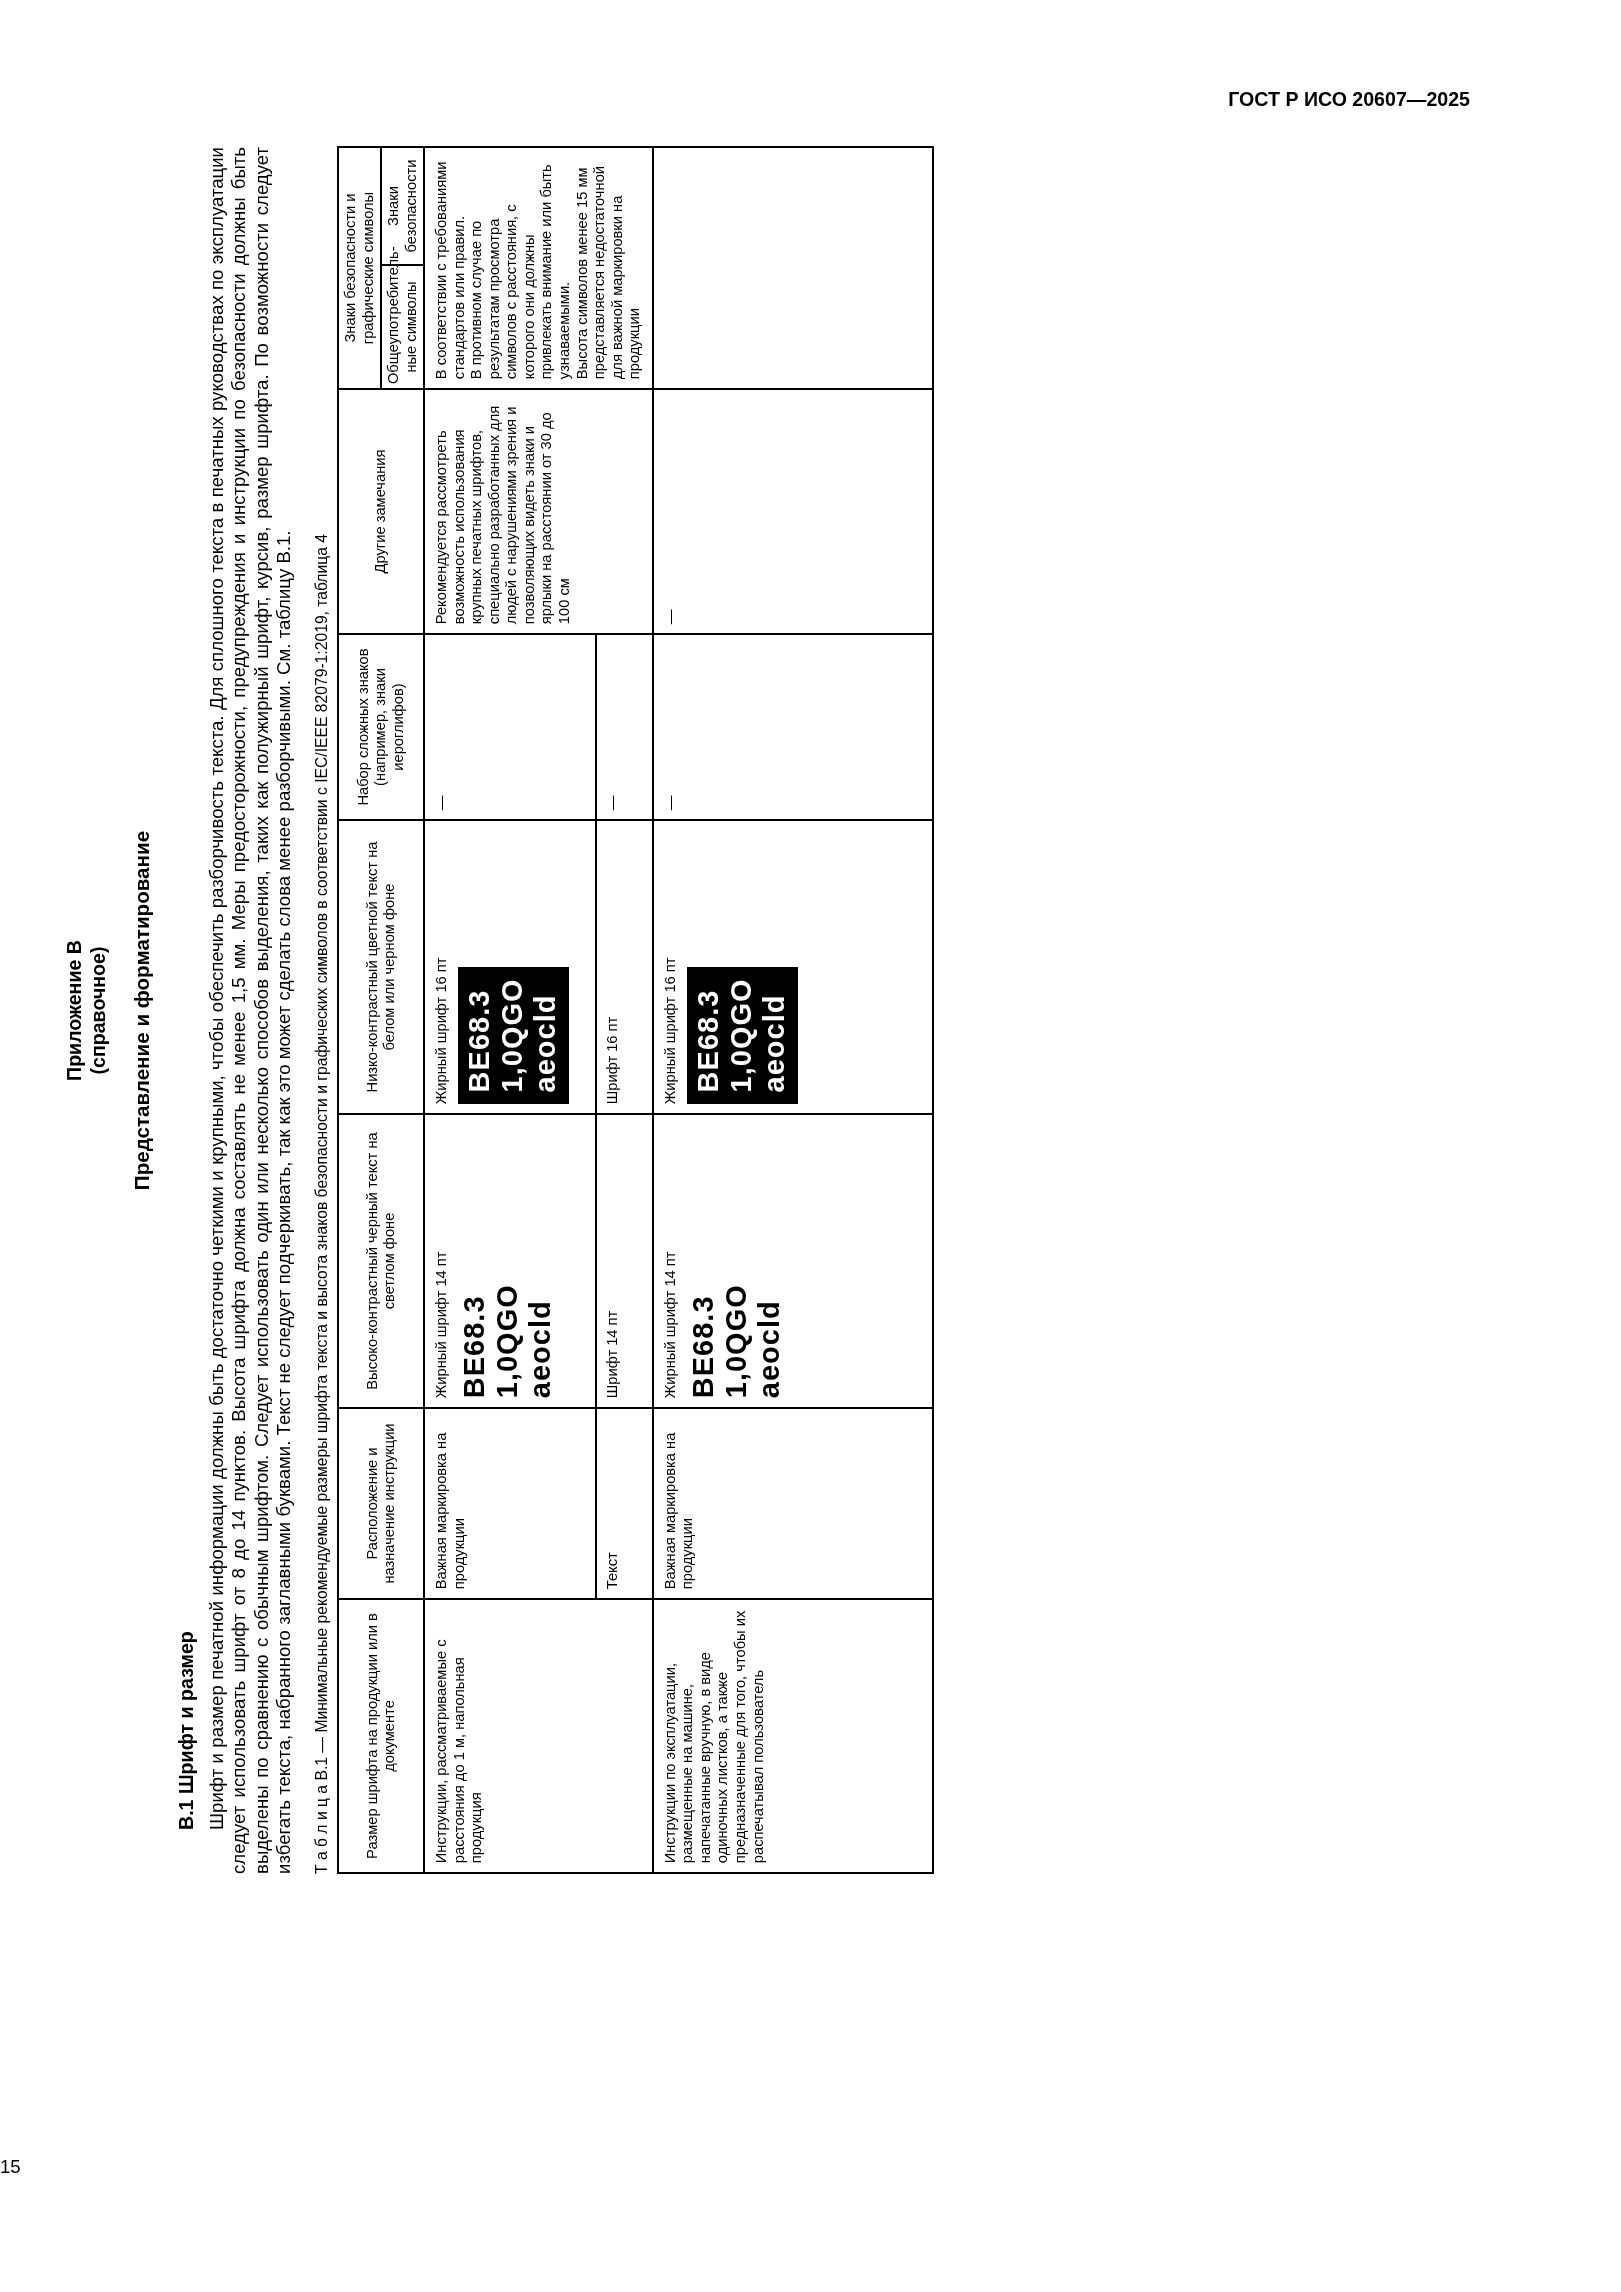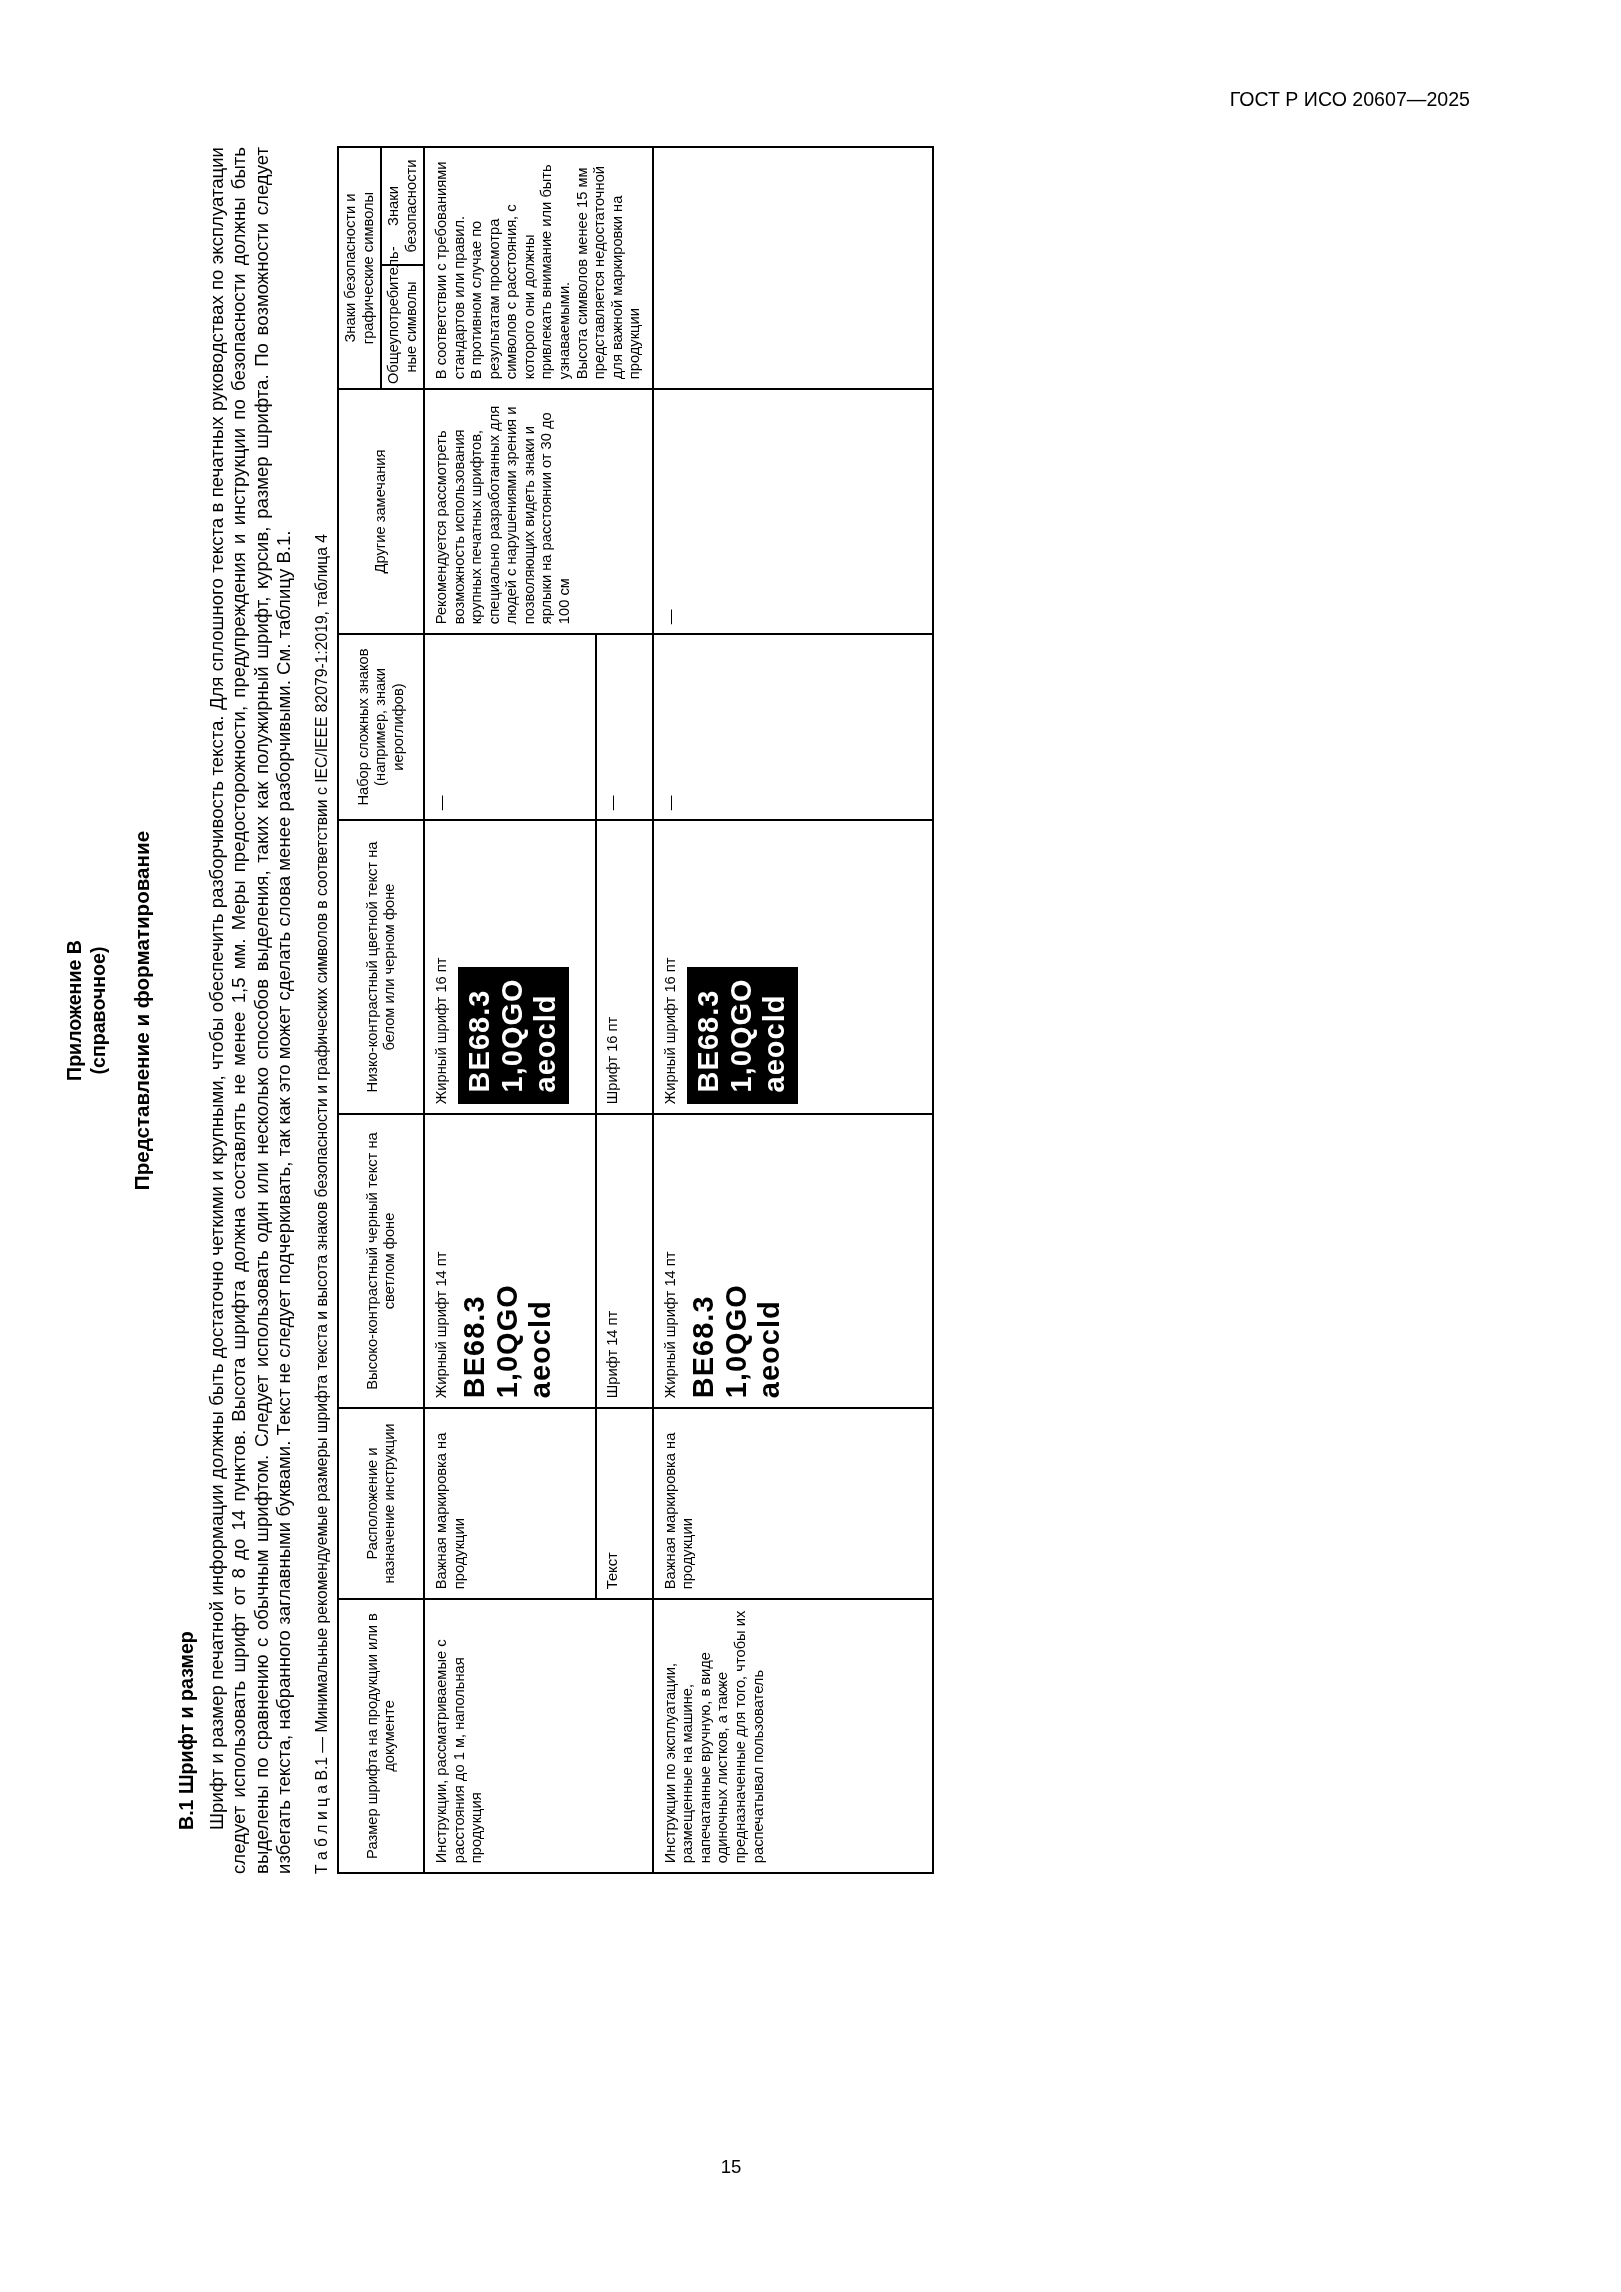--- a/index.html
+++ b/index.html
@@ -6,25 +6,25 @@
   body {
     width:1621px; height:2293px;
     background:#ffffff;
     font-family:"Liberation Sans", sans-serif;
     color:#000;
     position:relative;
     overflow:hidden;
   }
   .pheader {
     position:absolute; top:88px; left:0; width:1470px;
-    text-align:right; font-weight:normal; font-size:19.6px;
+    text-align:right; font-weight:bold; font-size:19.6px;
   }
   .pnum {
     position:absolute; top:2156px; left:0; width:1462px;
-    text-align:center; font-size:18.6px;
+    text-align:left; font-size:18.6px;
   }
   
   .landscape {
     position:absolute; left:63px; top:1874px;
     width:1727px; height:908px;
     transform-origin:0 0;
     transform:rotate(-90deg);
   }
   .app-title   { text-align:center; font-weight:bold; font-size:19.6px; line-height:23.5px; }
   .app-sub     { text-align:center; font-weight:bold; font-size:19.6px; line-height:23.5px; }

